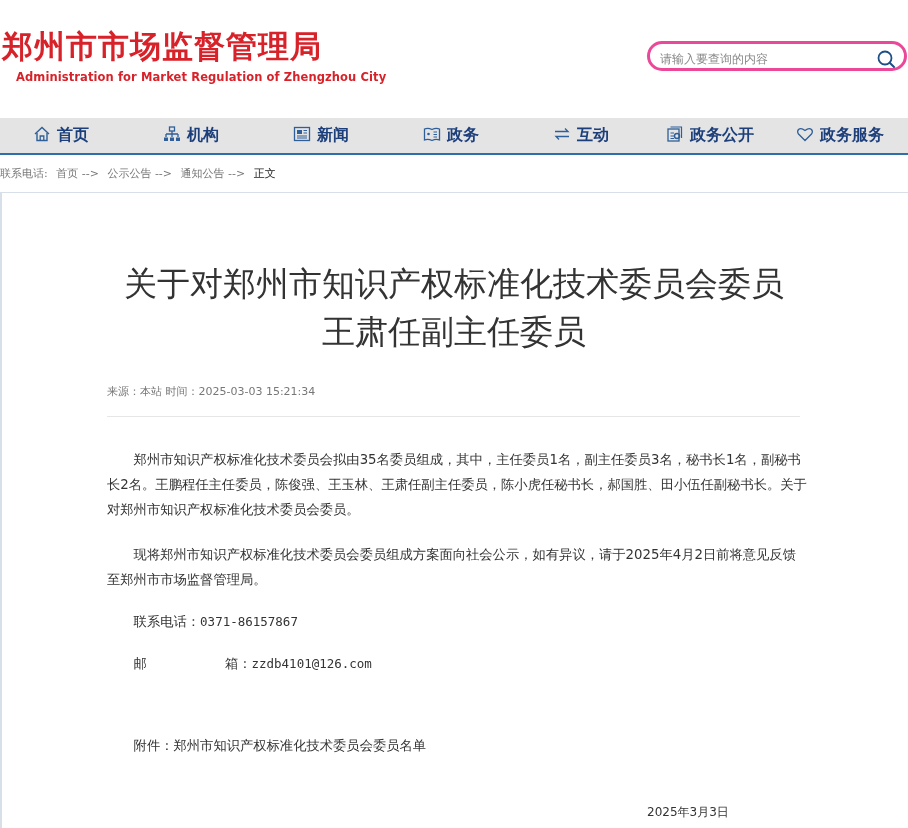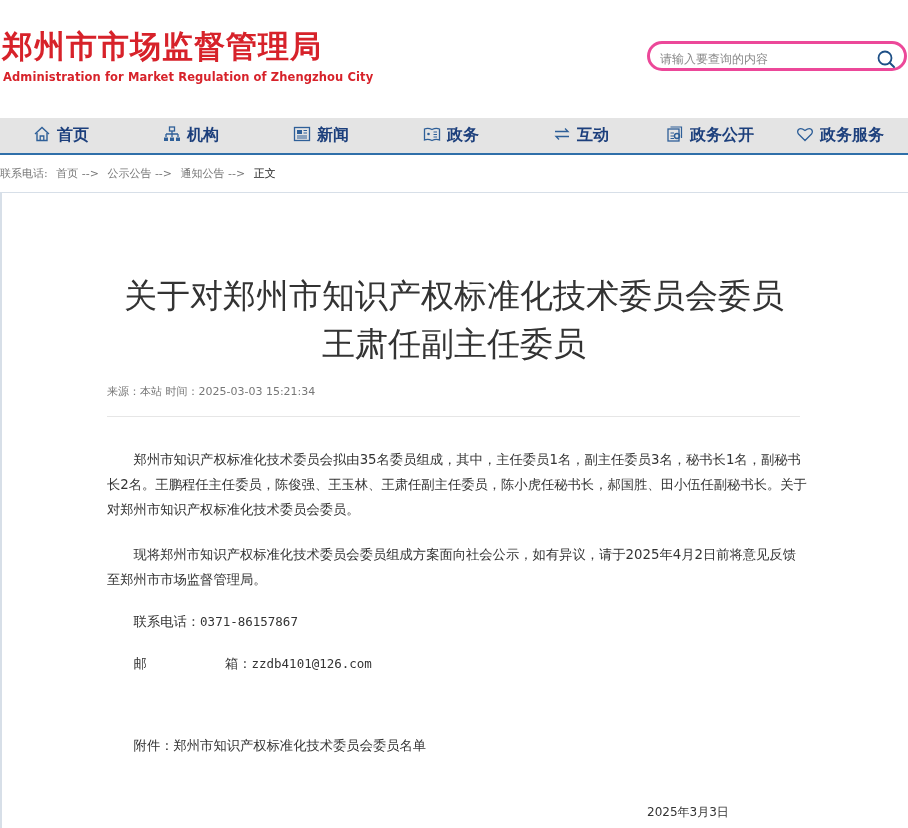--- a/index.html
+++ b/index.html
@@ -1,40 +1,40 @@
 <!DOCTYPE html>
 <html><head>
 <meta charset="utf-8">
 <style>
   * { margin: 0; padding: 0; box-sizing: border-box; }
   html, body { width: 908px; height: 828px; overflow: hidden; background: #ffffff; }
   body { font-family: "DejaVu Sans", "Liberation Sans", sans-serif; color: #333; position: relative; }
 
   .header { position: absolute; left: 0; top: 0; width: 862px; height: 118px; background: #fff; }
   .logo-cn { position: absolute; left: 2px; top: 26px; font-size: 31px; font-weight: bold; color: #d7222a; letter-spacing: 1px; white-space: nowrap; line-height: 40px; }
-  .logo-en { position: absolute; left: 3px; top: 69px; font-size: 11.5px; font-weight: bold; color: #d7222a; white-space: nowrap; line-height: 16px; letter-spacing: 0.1px; }
+  .logo-en { position: absolute; left: 16px; top: 69px; font-size: 11.5px; font-weight: bold; color: #d7222a; white-space: nowrap; line-height: 16px; letter-spacing: 0.1px; }
 
   .search { position: absolute; left: 647px; top: 41px; width: 260px; height: 30px; border: 3px solid #ec4899; border-radius: 15px; background: #fff; }
   .search input { position: absolute; left: 10px; top: 5px; width: 210px; height: 20px; border: none; outline: none; font-size: 12px; color: #555; background: transparent; font-family: "DejaVu Sans", sans-serif; }
   .search input::placeholder { color: #888; }
   .search .s-icon { position: absolute; right: 8px; top: 5px; width: 20px; height: 20px; }
 
   .nav { position: absolute; left: 0; top: 118px; width: 908px; height: 37px; background: #e4e4e4; border-bottom: 2px solid #2f6fa9; }
   .nav-item { position: absolute; top: 0; height: 35px; display: flex; align-items: center; gap: 6px; color: #1c3f7c; font-size: 16px; font-weight: bold; white-space: nowrap; cursor: pointer; }
   .nav-item svg { width: 18px; height: 18px; }
 
   .crumb { position: absolute; left: 0; top: 164px; height: 20px; font-size: 11px; color: #777; white-space: nowrap; line-height: 20px; }
   .crumb span { margin-right: 5px; }
   .crumb .sep { color: #777; }
   .crumb .current { color: #222; }
   .crumb a { color: #777; text-decoration: none; cursor: pointer; }
 
   .panel { position: absolute; left: 0; top: 192px; width: 908px; height: 640px; border-top: 1px solid #d7dfe8; border-left: 2px solid #d7dfe8; background: #fff; }
 
-  .title { position: absolute; left: 100px; top: 260px; width: 708px; text-align: center; font-size: 33px; line-height: 48px; color: #333; font-weight: normal; letter-spacing: 0px; margin-top: 12px; }
+  .title { position: absolute; left: 100px; top: 260px; width: 708px; text-align: center; font-size: 33px; line-height: 48px; color: #333; font-weight: normal; letter-spacing: 0px; }
 
   .meta { position: absolute; left: 107px; top: 384px; width: 693px; text-align: left; font-size: 11px; color: #777; line-height: 16px; }
   .divider { position: absolute; left: 107px; top: 416px; width: 693px; height: 1px; background: #e6e6e6; }
 
   .body-text { position: absolute; left: 107px; width: 700px; font-family: "DejaVu Sans", sans-serif; font-size: 13.3px; color: #333; line-height: 25px; }
   .para { text-indent: 2em; }
   .p1 { top: 447px; }
   .p2 { top: 542px; }
   .p3 { top: 609px; }
   .p4 { top: 651px; }

